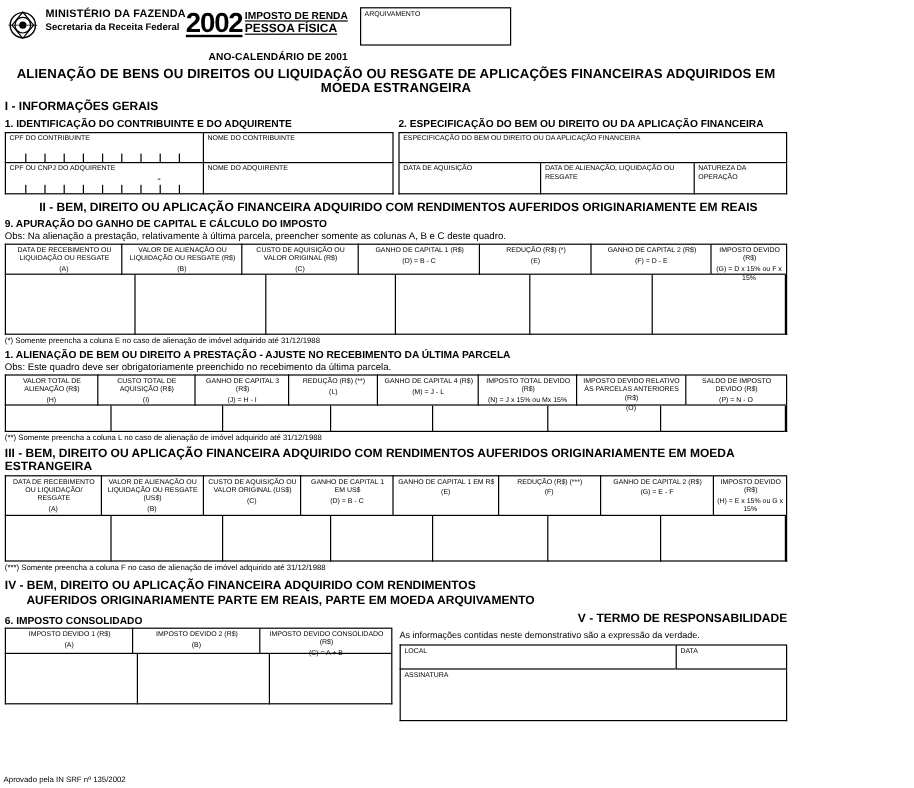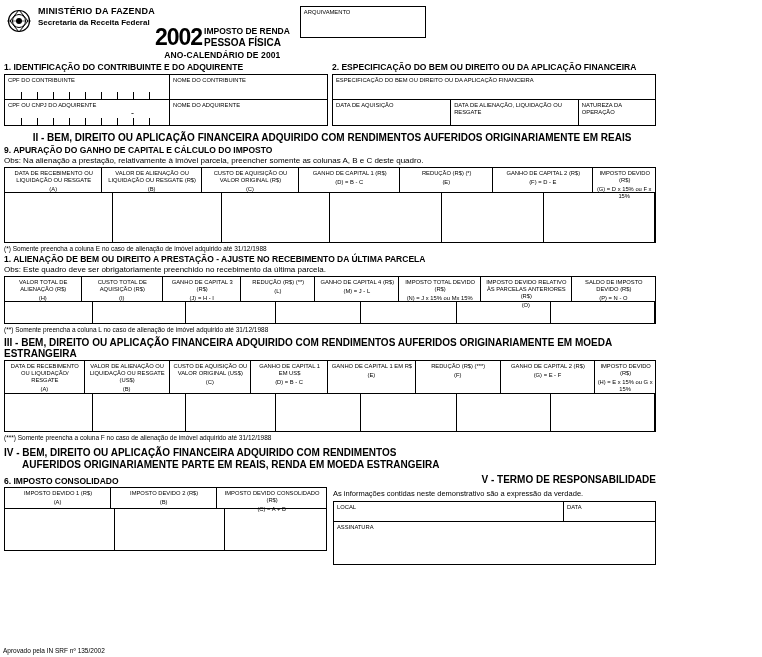--- a/index.html
+++ b/index.html
@@ -7,24 +7,24 @@
   .page{position:relative;width:660px;height:657px;overflow:hidden;}
   .b{font-weight:bold;}
   
   .header{display:flex;align-items:flex-start;padding:4px 6px 0 6px;}
   .brasao{width:26px;height:30px;margin-right:6px;margin-top:2px;flex:0 0 auto;}
   .minist{font-size:8.5px;line-height:11px;margin-top:2px;}
   .minist .l1{font-weight:bold;font-size:9px;letter-spacing:.2px;}
   .minist .l2{font-size:8px;}
   .title-wrap{flex:1 1 auto;text-align:center;margin-top:2px;}
   .title-wrap .t1{font-size:15.5px;font-weight:bold;letter-spacing:.2px;line-height:19px;}
-  .logo2002{flex:0 0 auto;display:flex;align-items:flex-end;margin-top:20px;}
+  .logo2002{flex:0 0 auto;display:flex;align-items:flex-end;margin-top:2px;text-decoration:underline;}
   .logo2002 .yr{font-size:23px;font-weight:bold;letter-spacing:-1px;line-height:22px;font-family:"Liberation Sans",sans-serif;}
   .logo2002 .ir{font-size:8.5px;font-weight:bold;line-height:9px;margin-left:2px;margin-top:1px;}
-  .anocal{font-size:8.5px;font-weight:bold;text-align:center;margin-top:2px;letter-spacing:.1px;}
+  .anocal{font-size:8.5px;font-weight:bold;text-align:right;margin-top:12px;letter-spacing:.1px;}
   .arquiv{flex:0 0 auto;width:118px;height:26px;border:1px solid #000;font-size:6.5px;padding:2px 3px;margin-top:2px;margin-left:10px;}
   
   .strip{text-align:center;font-size:11px;font-weight:bold;margin:4px 0 3px 0;letter-spacing:.1px;}
   .sec{font-size:10px;font-weight:bold;margin:4px 0 1px 4px;}
   .sub{font-size:8.5px;font-weight:bold;margin:2px 0 1px 4px;}
   .obs{font-size:8px;margin:1px 0 2px 4px;}
   .foot-note{font-size:6.5px;margin:2px 0 1px 4px;}
   .aprov{font-size:6.5px;position:absolute;left:3px;bottom:3px;}
   .cell{border:1px solid #000;box-sizing:border-box;position:relative;}
   .cap{font-size:5.8px;line-height:7px;padding:2px 2px 0 3px;display:block;}
@@ -67,21 +67,23 @@
           <div class="ir" style="font-size:10px;line-height:11px;">PESSOA FÍSICA</div>
         </div>
       </div>
       <div class="anocal">ANO-CALENDÁRIO DE  2001</div>
     </div>
     <div class="arquiv">
       <span class="cap" style="padding:0">ARQUIVAMENTO</span>
     </div>
   </div>
 
-
+  <div class="strip">ALIENAÇÃO DE BENS OU DIREITOS OU LIQUIDAÇÃO OU RESGATE DE APLICAÇÕES FINANCEIRAS ADQUIRIDOS EM MOEDA ESTRANGEIRA</div>
+
+  <div class="sec">I - INFORMAÇÕES GERAIS</div>
   <div class="two" style="margin-bottom:1px;justify-content:center;">
     <div class="half" style="margin-right:4px;">
       <div class="sub" style="margin-left:0;">1. IDENTIFICAÇÃO DO CONTRIBUINTE E DO ADQUIRENTE</div>
     </div>
     <div class="half">
       <div class="sub" style="margin-left:0;">2. ESPECIFICAÇÃO DO BEM OU DIREITO OU DA APLICAÇÃO FINANCEIRA</div>
     </div>
   </div>
 
   <div class="two">
@@ -143,21 +145,21 @@
         </div>
         <div class="cell" style="flex:1 1 auto;height:26px;">
           <span class="cap">NATUREZA DA OPERAÇÃO</span>
         </div>
       </div>
     </div>
   </div>
 
   <div class="sec" style="margin-top:6px;text-align:center;">II - BEM, DIREITO OU APLICAÇÃO FINANCEIRA ADQUIRIDO COM RENDIMENTOS AUFERIDOS ORIGINARIAMENTE EM REAIS</div>
   <div class="sub">9. APURAÇÃO DO GANHO DE CAPITAL E CÁLCULO DO IMPOSTO</div>
-  <div class="obs">Obs: Na alienação a prestação, relativamente à imóvel parcela, preencher somente as colunas A, B e C deste quadro.</div>
+  <div class="obs">Obs: Na alienação a prestação, relativamente à última parcela, preencher somente as colunas A, B e C deste quadro.</div>
 
   <div class="hrow">
     <div class="cell" style="width:108px;height:26px;">
       <span class="cap c">DATA DE RECEBIMENTO OU LIQUIDAÇÃO OU RESGATE</span>
       <span class="comb">(A)</span>
     </div>
     <div class="cell" style="width:110px;height:26px;">
       <span class="cap c">VALOR DE ALIENAÇÃO OU LIQUIDAÇÃO OU RESGATE (R$)</span>
       <span class="comb">(B)</span>
     </div>
@@ -284,21 +286,21 @@
     <div class="cell" style="width:93px;height:38px;"></div>
     <div class="cell" style="width:88px;height:38px;"></div>
     <div class="cell" style="width:100px;height:38px;"></div>
     <div class="cell" style="width:97px;height:38px;"></div>
     <div class="cell" style="width:108px;height:38px;"></div>
     <div class="cell" style="flex:1 1 auto;height:38px;"></div>
   </div>
   <div class="foot-note">(***) Somente preencha a coluna F no caso de alienação de imóvel adquirido até 31/12/1988</div>
 
   <div class="sec" style="margin-top:6px;">IV - BEM, DIREITO OU APLICAÇÃO FINANCEIRA ADQUIRIDO COM RENDIMENTOS</div>
-  <div class="sec" style="margin-top:0;margin-left:22px;">AUFERIDOS ORIGINARIAMENTE PARTE EM REAIS, RENDA EM MOEDA ESTRANGEIRA</div>
+  <div class="sec" style="margin-top:0;margin-left:22px;">AUFERIDOS ORIGINARIAMENTE PARTE EM REAIS, PARTE EM MOEDA ARQUIVAMENTO</div>
 
   <div class="two" style="margin-top:4px;">
     <div class="half" style="margin-right:6px;">
       <div class="sub" style="margin-left:0;">6. IMPOSTO CONSOLIDADO</div>
       <div class="hrow" style="margin:0;">
         <div class="cell" style="width:110px;height:22px;">
           <span class="cap c">IMPOSTO DEVIDO 1 (R$)</span>
           <span class="comb">(A)</span>
         </div>
         <div class="cell" style="width:110px;height:22px;">

